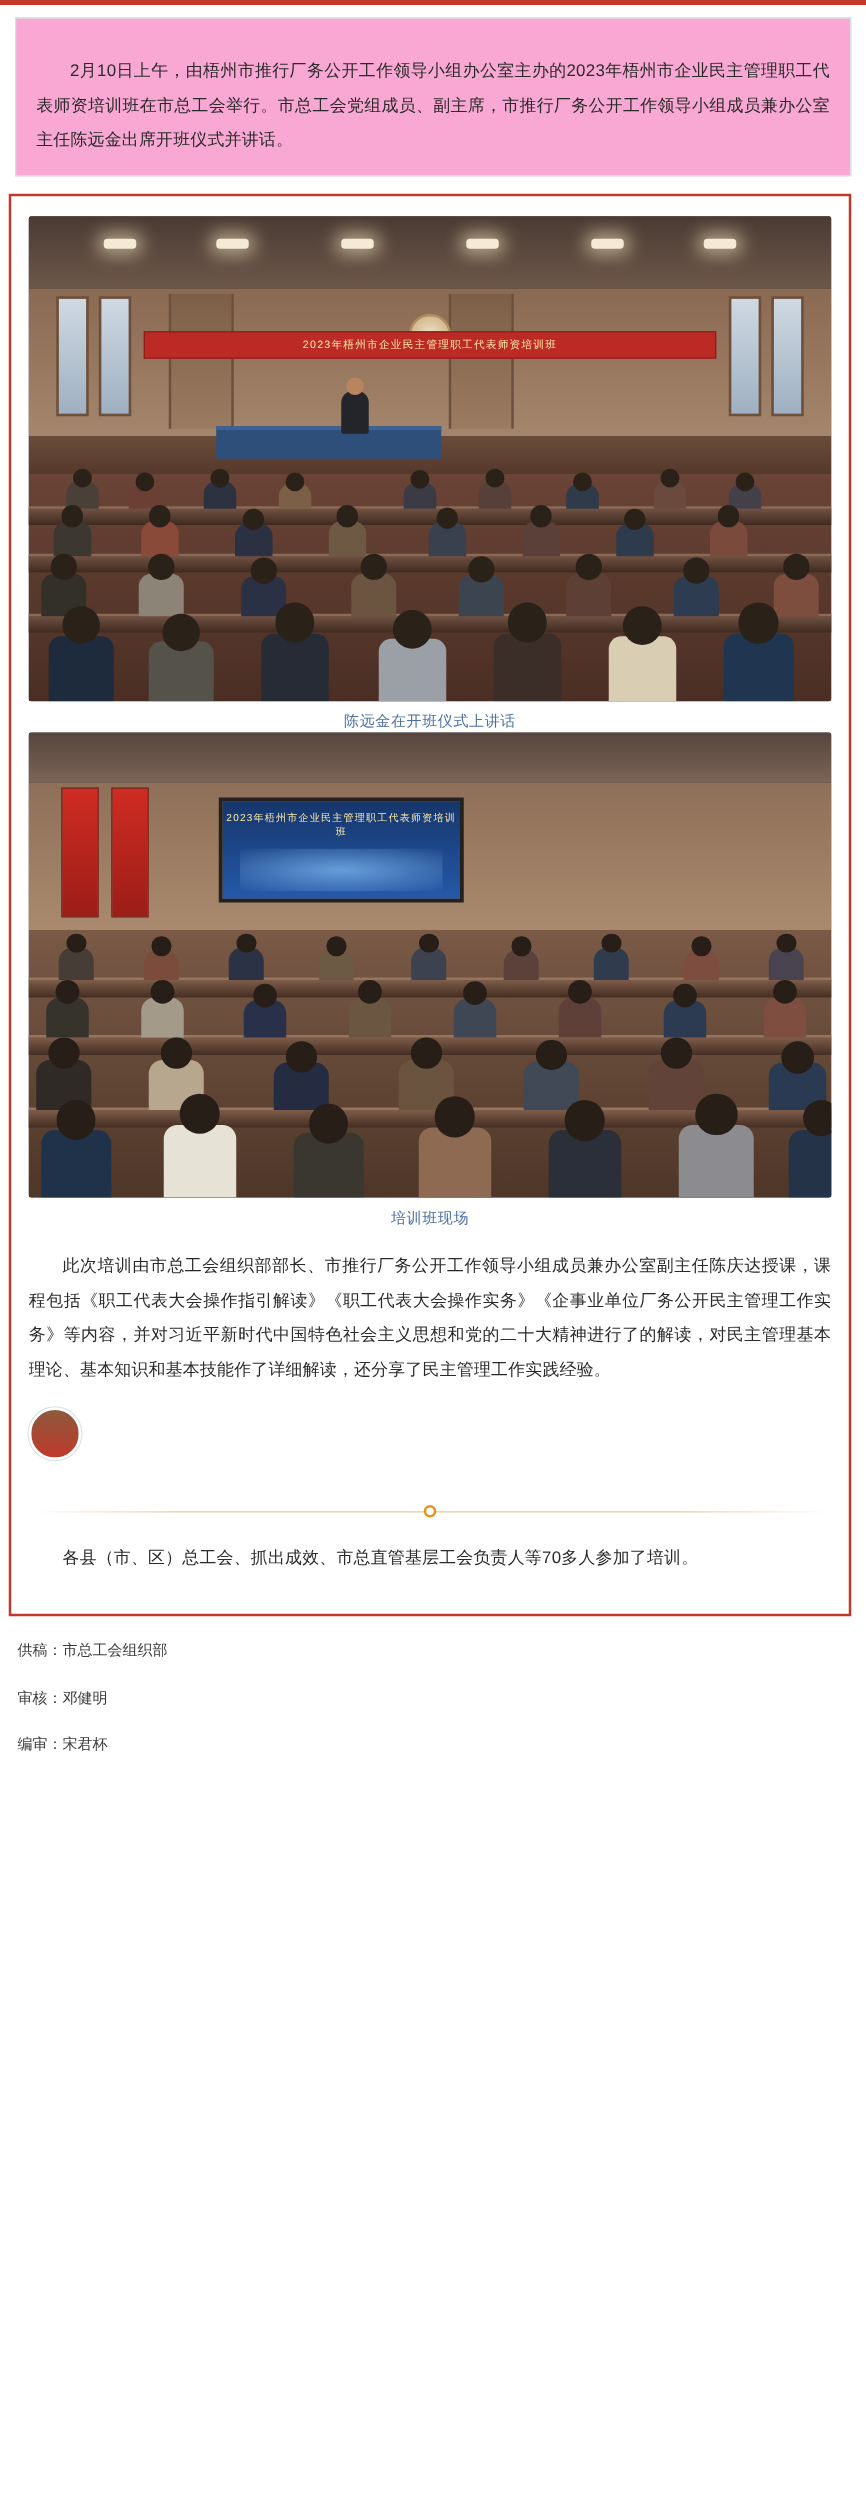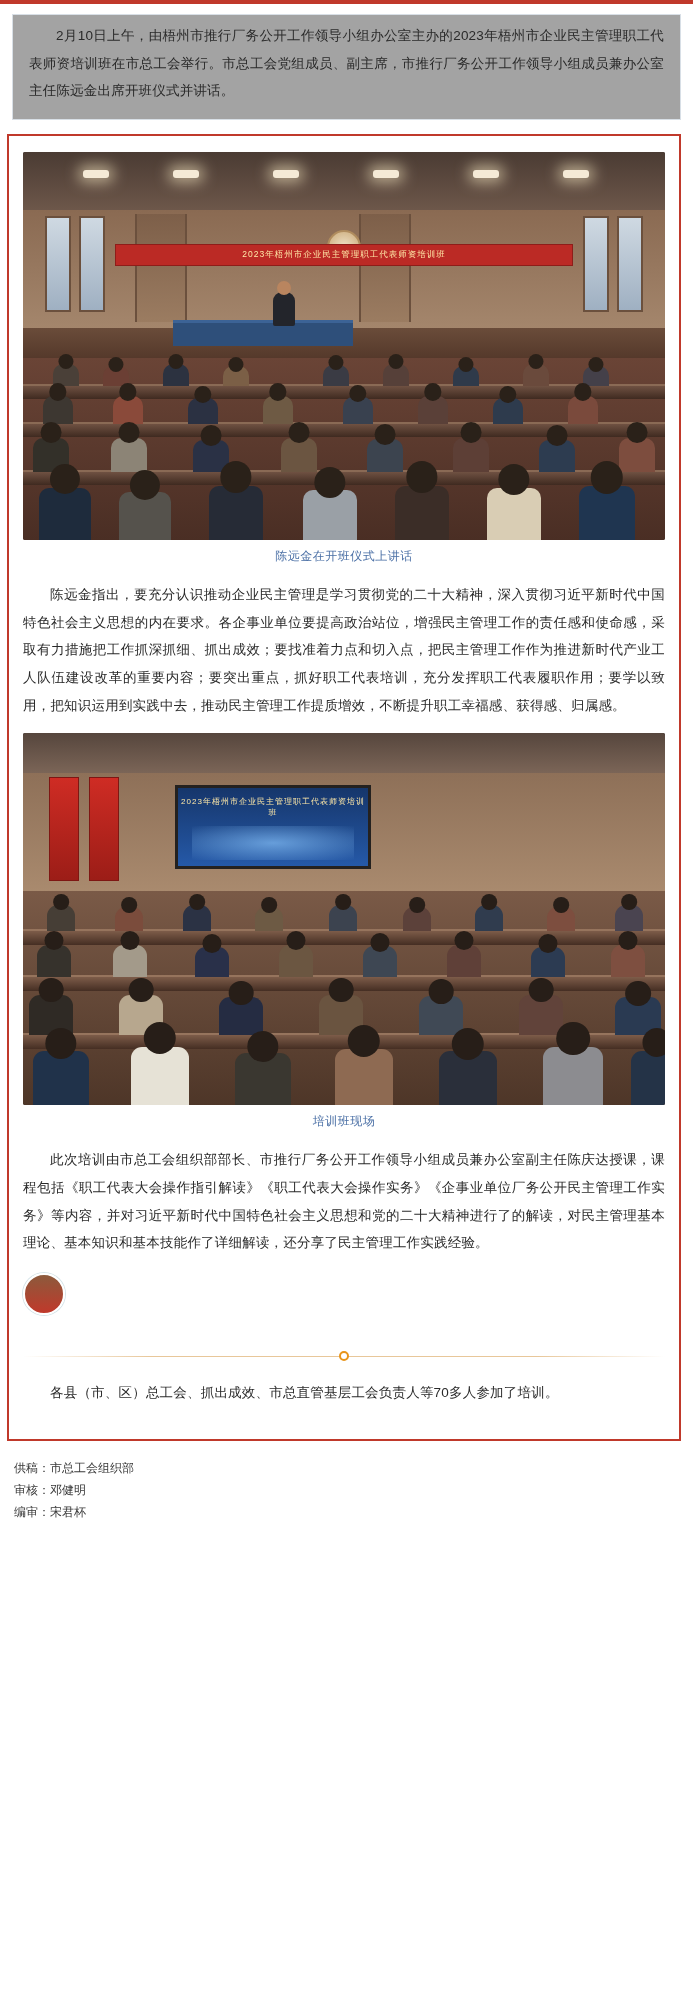--- a/index.html
+++ b/index.html
@@ -17,23 +17,23 @@
     position: relative;
     padding: 0 0 10px 0;
   }
   .top-rule {
     height: 4px;
     background: #c0392b;
     width: 100%;
   }
   .lede {
     margin: 10px 12px 0 12px;
-    background: #a3a3a3;
+    background: #f9a8d4;
     border: 1px solid #d8dfe6;
-    padding: 7px 16px 14px 16px;
+    padding: 28px 16px 14px 16px;
     font-size: 13.5px;
     line-height: 2.05;
     color: #2a2a2a;
     text-align: justify;
     text-indent: 2em;
     letter-spacing: 0.2px;
   }
   .article-frame {
     margin: 14px 12px 0 7px;
     border: 2px solid #c0392b;
@@ -121,21 +121,21 @@
     border: 2px solid #e8941a;
     border-radius: 50%;
     background: #ffffff;
   }
   .credits {
     margin: 16px 14px 0 14px;
     font-size: 12px;
     line-height: 1.85;
     color: #3a3a3a;
   }
-  .credits div { white-space: nowrap; }
+  .credits div { white-space: nowrap; margin-top: 15px; }
 
   
   .ph1 {
     height: 388px;
     background: #3b2f2c;
     position: relative;
   }
   .ph1 .ceiling {
     position: absolute; left: 0; right: 0; top: 0; height: 58px;
     background: linear-gradient(#4a3b33, #6d574a);
@@ -326,21 +326,20 @@
       <div class="person" style="left:16px;top:336px;width:52px;height:52px;background:#1e2b3c"></div>
       <div class="person" style="left:96px;top:340px;width:52px;height:48px;background:#55524c"></div>
       <div class="person" style="left:186px;top:334px;width:54px;height:54px;background:#262b36"></div>
       <div class="person" style="left:280px;top:338px;width:54px;height:50px;background:#9aa0a6"></div>
       <div class="person" style="left:372px;top:334px;width:54px;height:54px;background:#3b2d27"></div>
       <div class="person" style="left:464px;top:336px;width:54px;height:52px;background:#d9cdb4"></div>
       <div class="person" style="left:556px;top:334px;width:56px;height:54px;background:#1f3550"></div>
     </div>
     <div class="caption">陈远金在开班仪式上讲话</div>
 
-    <p class="body">陈远金指出，要充分认识推动企业民主管理是学习贯彻党的二十大精神，深入贯彻习近平新时代中国特色社会主义思想的内在要求。各企事业单位要提高政治站位，增强民主管理工作的责任感和使命感，采取有力措施把工作抓深抓细、抓出成效；要找准着力点和切入点，把民主管理工作作为推进新时代产业工人队伍建设改革的重要内容；要突出重点，抓好职工代表培训，充分发挥职工代表履职作用；要学以致用，把知识运用到实践中去，推动民主管理工作提质增效，不断提升职工幸福感、获得感、归属感。</p>
 
     <div class="photo ph2">
       <div class="ceiling"></div>
       <div class="wall"></div>
       <div class="redbanner" style="left:26px"></div>
       <div class="redbanner" style="left:66px"></div>
       <div class="screen">
         <div class="scr-title">2023年梧州市企业民主管理职工代表师资培训班</div>
         <div class="scr-glow"></div>
       </div>

